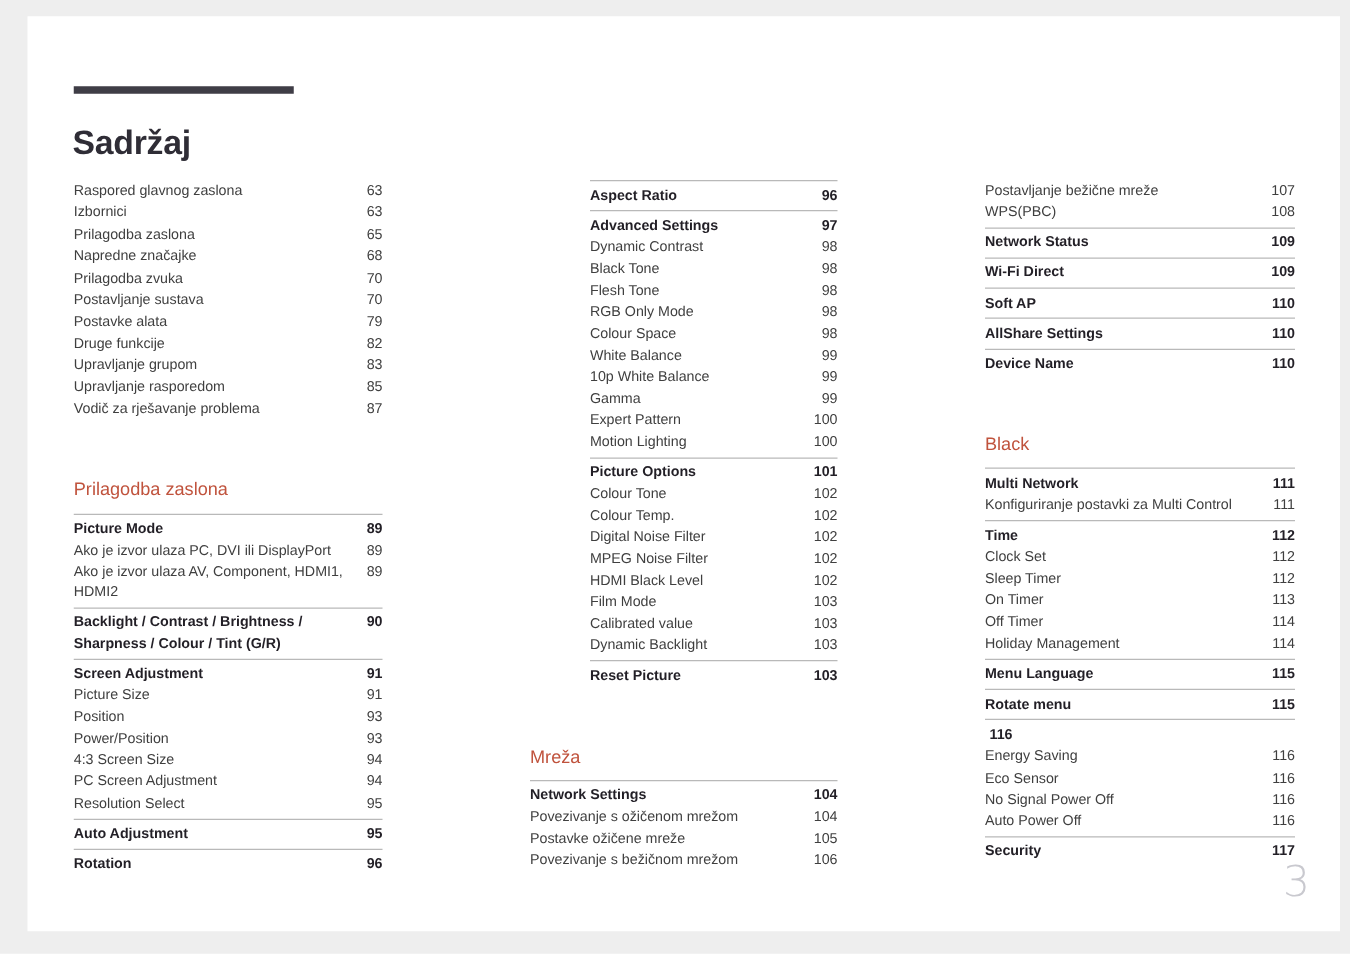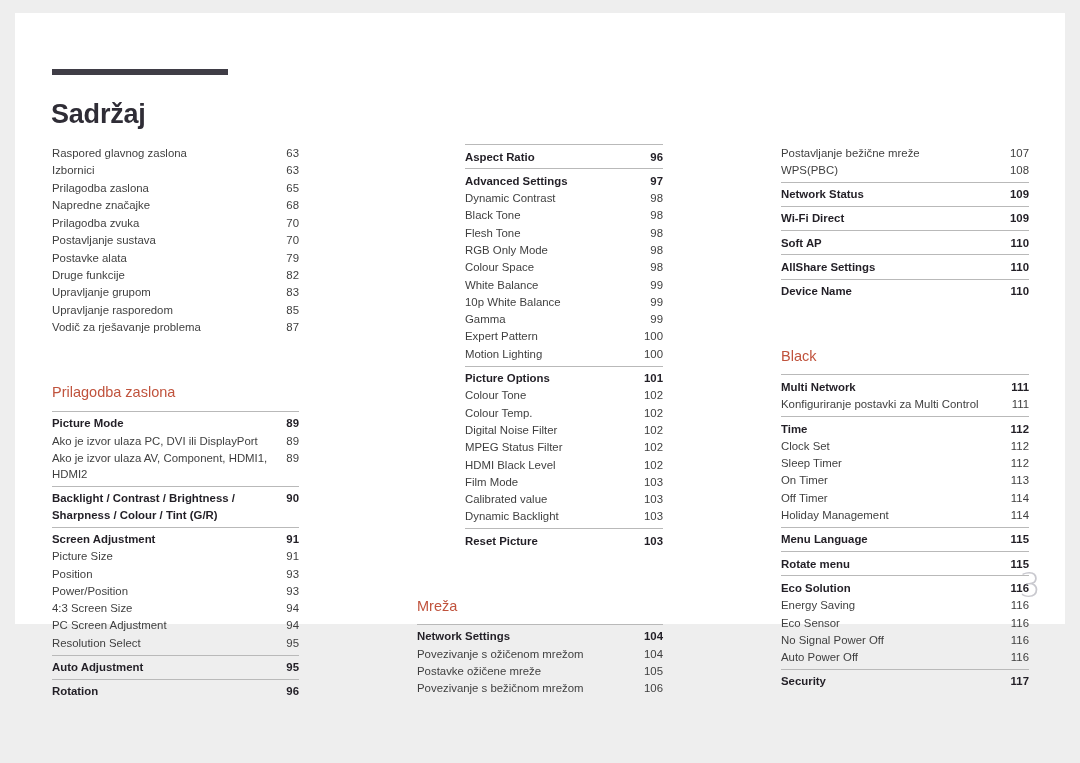--- a/index.html
+++ b/index.html
@@ -8,24 +8,24 @@
   }
   body {
     width: 1080px;
     height: 763px;
     background: #eeeeee;
     font-family: "Liberation Sans", sans-serif;
     overflow: hidden;
   }
   .page {
     position: absolute;
-    left: 15px;
+    left: 22px;
     top: 13px;
     width: 1050px;
-    height: 611px;
+    height: 732px;
     background: #ffffff;
   }
 
   
   .title-rule {
     position: absolute;
     left: 37px;
     top: 56px;
     width: 176px;
     height: 6px;
@@ -297,21 +297,21 @@
           </div>
           <div class="row plain">
             <span class="label">Colour Temp.</span>
             <span class="pg">102</span>
           </div>
           <div class="row plain">
             <span class="label">Digital Noise Filter</span>
             <span class="pg">102</span>
           </div>
           <div class="row plain">
-            <span class="label">MPEG Status Filter</span>
+            <span class="label">MPEG Noise Filter</span>
             <span class="pg">102</span>
           </div>
           <div class="row plain">
             <span class="label">HDMI Black Level</span>
             <span class="pg">102</span>
           </div>
           <div class="row plain">
             <span class="label">Film Mode</span>
             <span class="pg">103</span>
           </div>
@@ -441,21 +441,20 @@
           </div>
         </div>
         <div class="group">
           <div class="row bold">
             <span class="label">Rotate menu</span>
             <span class="pg">115</span>
           </div>
         </div>
         <div class="group">
           <div class="row bold">
-            <span class="label">Eco Solution</span>
             <span class="pg">116</span>
           </div>
           <div class="row plain">
             <span class="label">Energy Saving</span>
             <span class="pg">116</span>
           </div>
           <div class="row plain">
             <span class="label">Eco Sensor</span>
             <span class="pg">116</span>
           </div>

